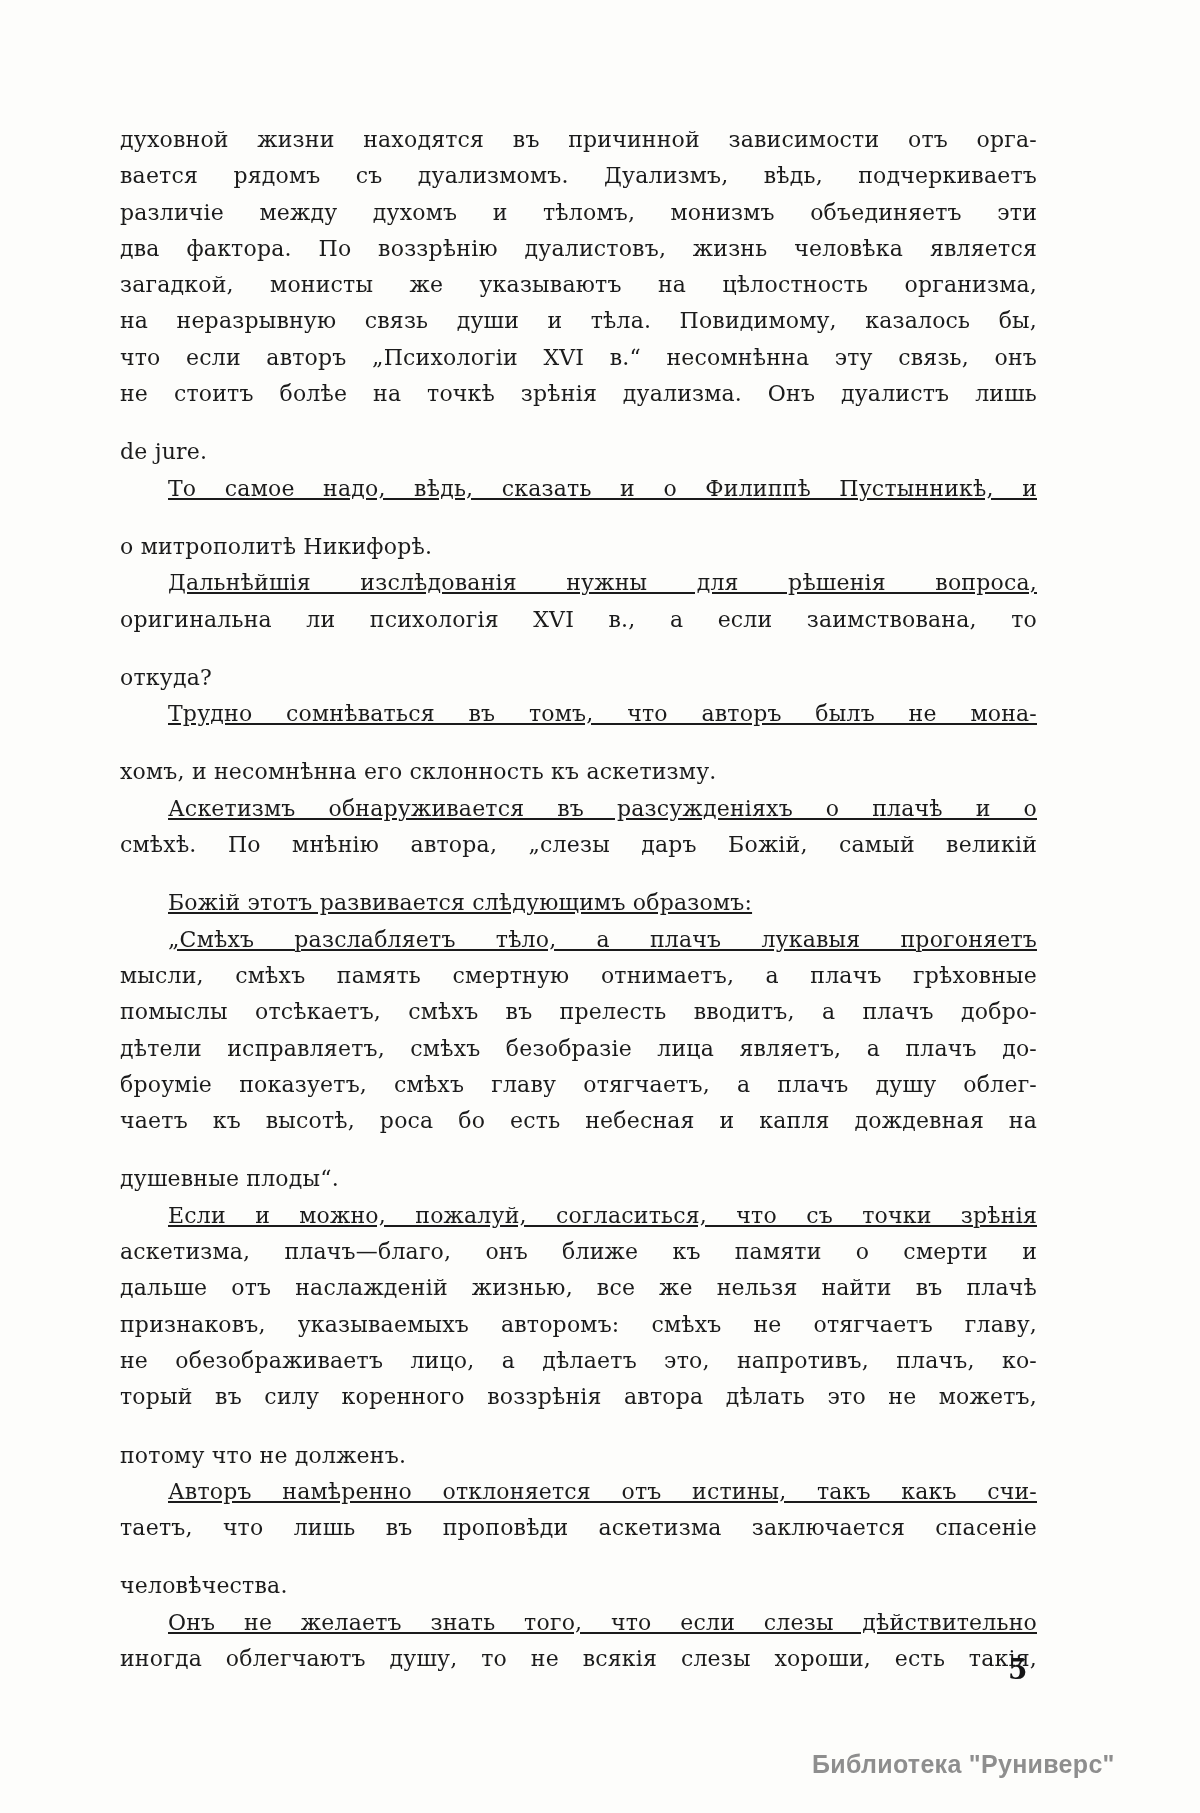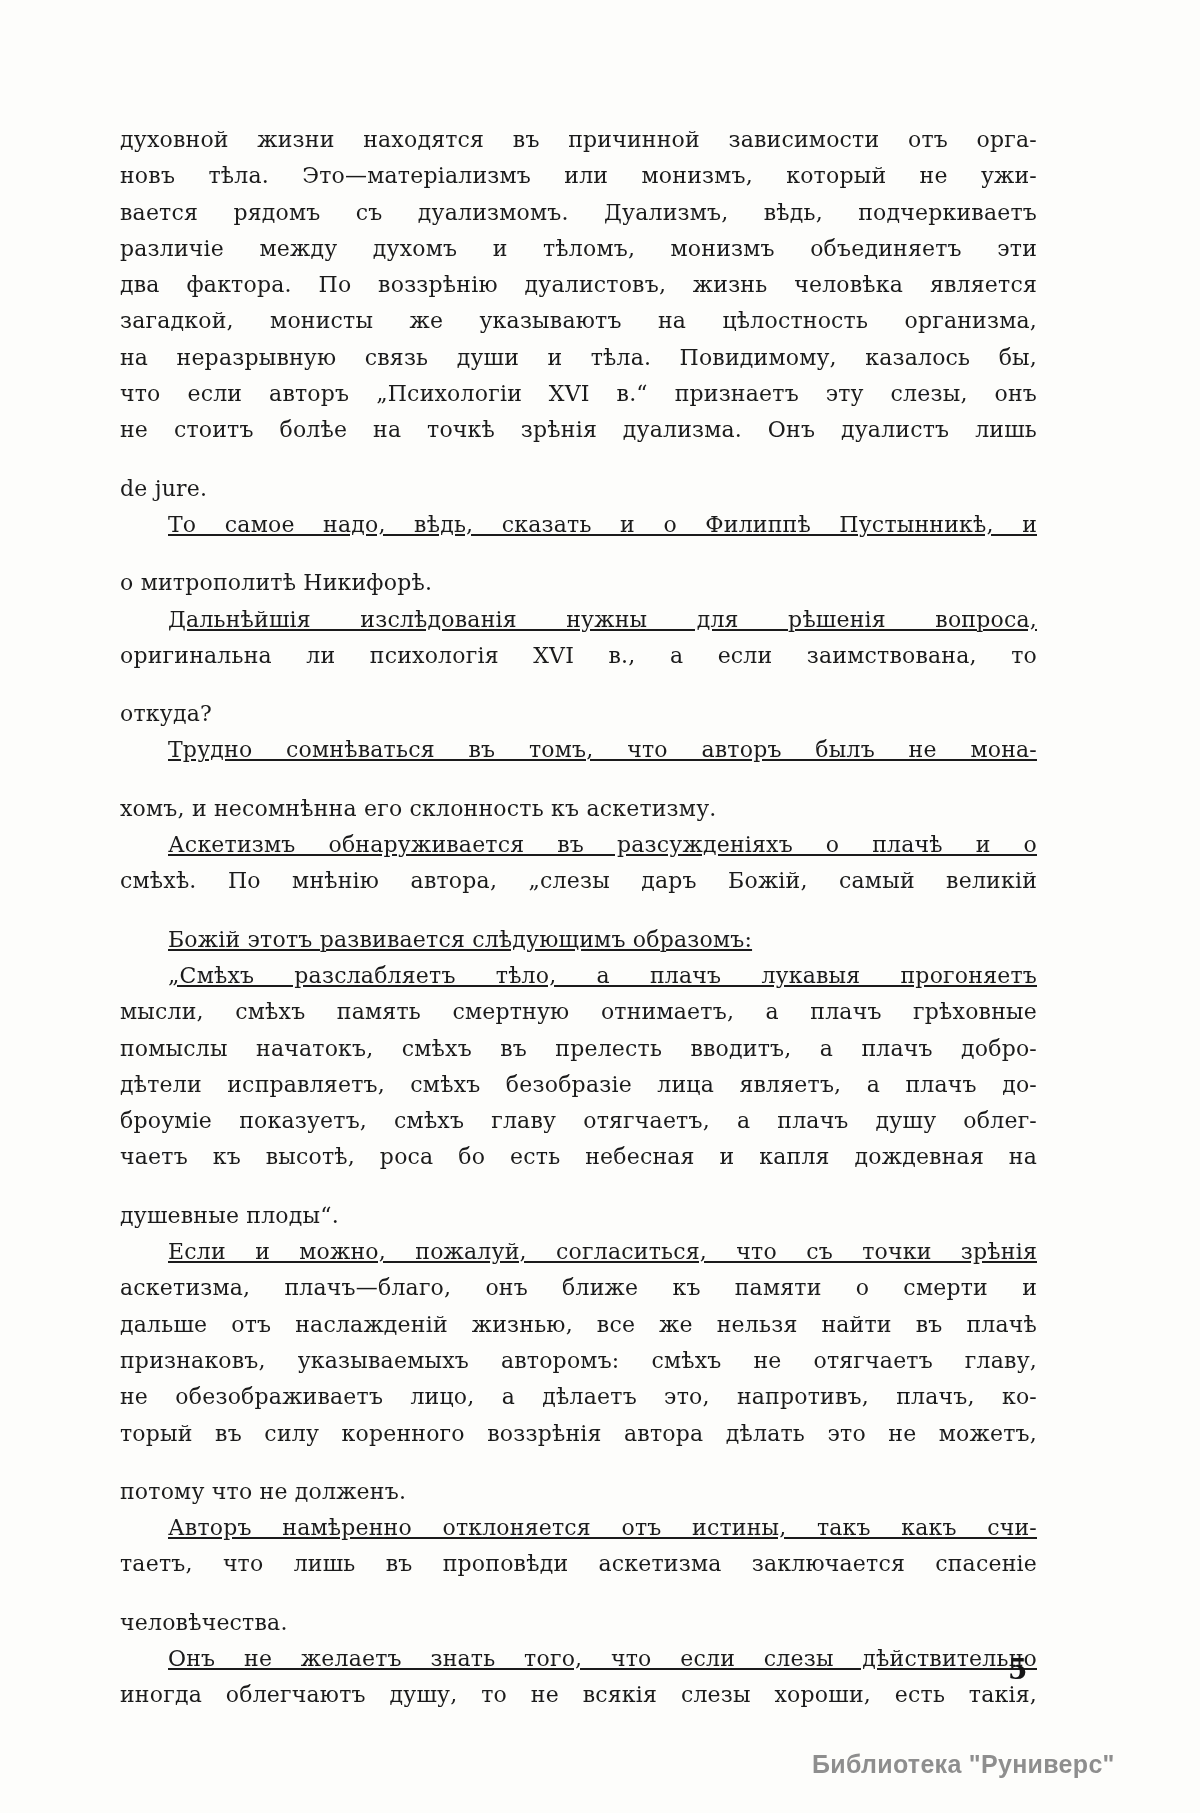--- a/index.html
+++ b/index.html
@@ -55,42 +55,41 @@
     letter-spacing: 0.3px;
     color: #8e8e8e;
   }
 </style>
 </head>
 <body>
 
 <div class="scan">
   <div class="text-block">
       <div class="line">духовной жизни находятся въ причинной зависимости отъ орга-</div>
-      <div class="line">новъ тѣла. Это—матеріализмъ или монизмъ, который не ужи-</div>
       <div class="line">вается рядомъ съ дуализмомъ. Дуализмъ, вѣдь, подчеркиваетъ</div>
       <div class="line">различіе между духомъ и тѣломъ, монизмъ объединяетъ эти</div>
       <div class="line">два фактора. По воззрѣнію дуалистовъ, жизнь человѣка является</div>
       <div class="line">загадкой, монисты же указываютъ на цѣлостность организма,</div>
       <div class="line">на неразрывную связь души и тѣла. Повидимому, казалось бы,</div>
-      <div class="line">что если авторъ „Психологіи XVI в.“ признаетъ эту слезы, онъ</div>
+      <div class="line">что если авторъ „Психологіи XVI в.“ несомнѣнна эту связь, онъ</div>
       <div class="line">не стоитъ болѣе на точкѣ зрѣнія дуализма. Онъ дуалистъ лишь</div>
       <div class="line last">de jure.</div>
       <div class="line indent">То самое надо, вѣдь, сказать и о Филиппѣ Пустынникѣ, и</div>
       <div class="line last">о митрополитѣ Никифорѣ.</div>
       <div class="line indent">Дальнѣйшія изслѣдованія нужны для рѣшенія вопроса,</div>
       <div class="line">оригинальна ли психологія XVI в., а если заимствована, то</div>
       <div class="line last">откуда?</div>
       <div class="line indent">Трудно сомнѣваться въ томъ, что авторъ былъ не мона-</div>
       <div class="line last">хомъ, и несомнѣнна его склонность къ аскетизму.</div>
       <div class="line indent">Аскетизмъ обнаруживается въ разсужденіяхъ о плачѣ и о</div>
       <div class="line">смѣхѣ. По мнѣнію автора, „слезы даръ Божій, самый великій</div>
       <div class="line indent last">Божій этотъ развивается слѣдующимъ образомъ:</div>
       <div class="line indent">„Смѣхъ разслабляетъ тѣло, а плачъ лукавыя прогоняетъ</div>
       <div class="line">мысли, смѣхъ память смертную отнимаетъ, а плачъ грѣховные</div>
-      <div class="line">помыслы начатокъ, смѣхъ въ прелесть вводитъ, а плачъ добро-</div>
+      <div class="line">помыслы отсѣкаетъ, смѣхъ въ прелесть вводитъ, а плачъ добро-</div>
       <div class="line">дѣтели исправляетъ, смѣхъ безобразіе лица являетъ, а плачъ до-</div>
       <div class="line">броуміе показуетъ, смѣхъ главу отягчаетъ, а плачъ душу облег-</div>
       <div class="line">чаетъ къ высотѣ, роса бо есть небесная и капля дождевная на</div>
       <div class="line last">душевные плоды“.</div>
       <div class="line indent">Если и можно, пожалуй, согласиться, что съ точки зрѣнія</div>
       <div class="line">аскетизма, плачъ—благо, онъ ближе къ памяти о смерти и</div>
       <div class="line">дальше отъ наслажденій жизнью, все же нельзя найти въ плачѣ</div>
       <div class="line">признаковъ, указываемыхъ авторомъ: смѣхъ не отягчаетъ главу,</div>
       <div class="line">не обезображиваетъ лицо, а дѣлаетъ это, напротивъ, плачъ, ко-</div>
       <div class="line">торый въ силу коренного воззрѣнія автора дѣлать это не можетъ,</div>

